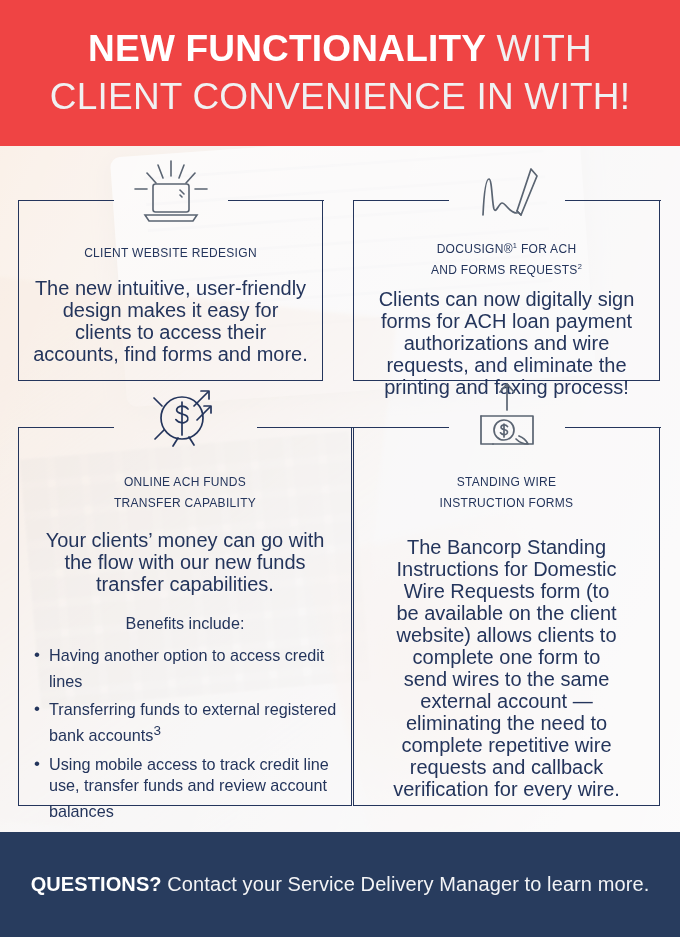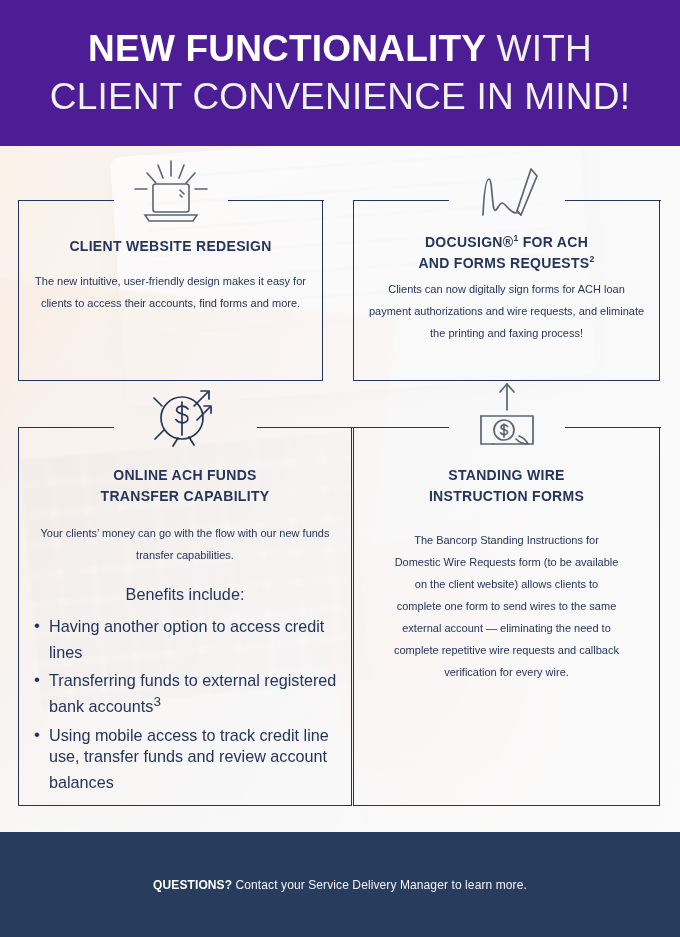--- a/index.html
+++ b/index.html
@@ -110,21 +110,21 @@
   .bg-wash {
     left: 0; top: 0; width: 680px; height: 687px;
     background: rgba(250,249,248,0.46);
   }
 
   
   .header {
     position: absolute;
     left: 0; top: 0;
     width: 680px; height: 146px;
-    background: #4c1d95;
+    background: #ef4444;
     color: #ffffff;
     display: flex;
     flex-direction: column;
     align-items: center;
     justify-content: center;
     text-align: center;
   }
   .header-line {
     font-size: 37px;
     line-height: 48px;
@@ -167,28 +167,28 @@
     height: 72px;
     display: flex;
     align-items: flex-end;
     justify-content: center;
   }
   .card-inner {
     position: relative;
     padding: 0 14px;
   }
   .card-title {
-    font-size: 14px;
-    font-weight: 700;
+    font-size: 12px;
+    font-weight: 400;
     line-height: 21px;
     letter-spacing: 0.3px;
-    margin: 0;
+    margin: 7px;
   }
   .card-body {
-    font-size: 11px;
+    font-size: 20px;
     font-weight: 400;
     line-height: 22px;
     margin: 0;
   }
   .card-body sup, .card-title sup {
     font-size: 0.62em;
     vertical-align: super;
     line-height: 0;
   }
 
@@ -223,21 +223,21 @@
   .footer {
     position: absolute;
     left: 0; top: 832px;
     width: 680px; height: 105px;
     background: #283c5e;
     display: flex;
     align-items: center;
     justify-content: center;
   }
   .footer-text {
-    font-size: 12px;
+    font-size: 20px;
     color: #f3f4f6;
     font-weight: 300;
     letter-spacing: 0.1px;
     text-align: right;
   }
   .footer-strong { font-weight: 700; color: #ffffff; }
 
   svg { display: block; overflow: visible; }
 </style>
 </head>
@@ -252,21 +252,21 @@
     <div class="bg-layer bg-keyboard"></div>
     <div class="bg-layer bg-hand"></div>
     <div class="bg-layer bg-sheen"></div>
     <div class="bg-layer bg-wash"></div>
   </div>
 
   <div class="header">
     <div class="header-line">
       <span class="hl-strong">NEW FUNCTIONALITY</span><span class="hl-light"> WITH</span>
     </div>
-    <div class="header-line hl-light">CLIENT CONVENIENCE IN MIND!</div>
+    <div class="header-line hl-light">CLIENT CONVENIENCE IN WITH!</div>
   </div>
 
   <div class="card" style="left:18px; top:201px; width:305px; height:180px;">
     <div class="card-border"></div>
     <div class="card-icon">
       <svg width="92" height="68" viewBox="0 0 92 68" fill="none" stroke="#5a6472" stroke-width="1.6" stroke-linecap="round">
         <line x1="46" y1="2" x2="46" y2="17"></line>
         <line x1="33" y1="6" x2="38" y2="19"></line>
         <line x1="59" y1="6" x2="54" y2="19"></line>
         <line x1="22" y1="14" x2="31" y2="24"></line>

